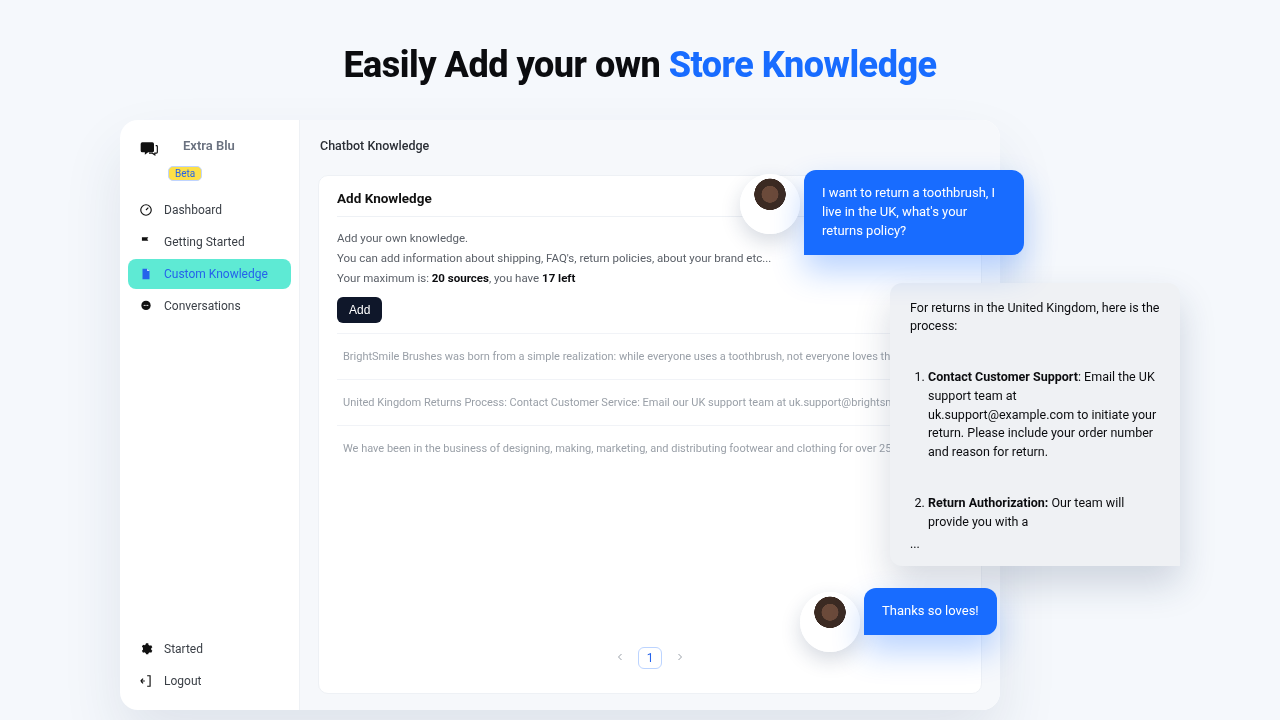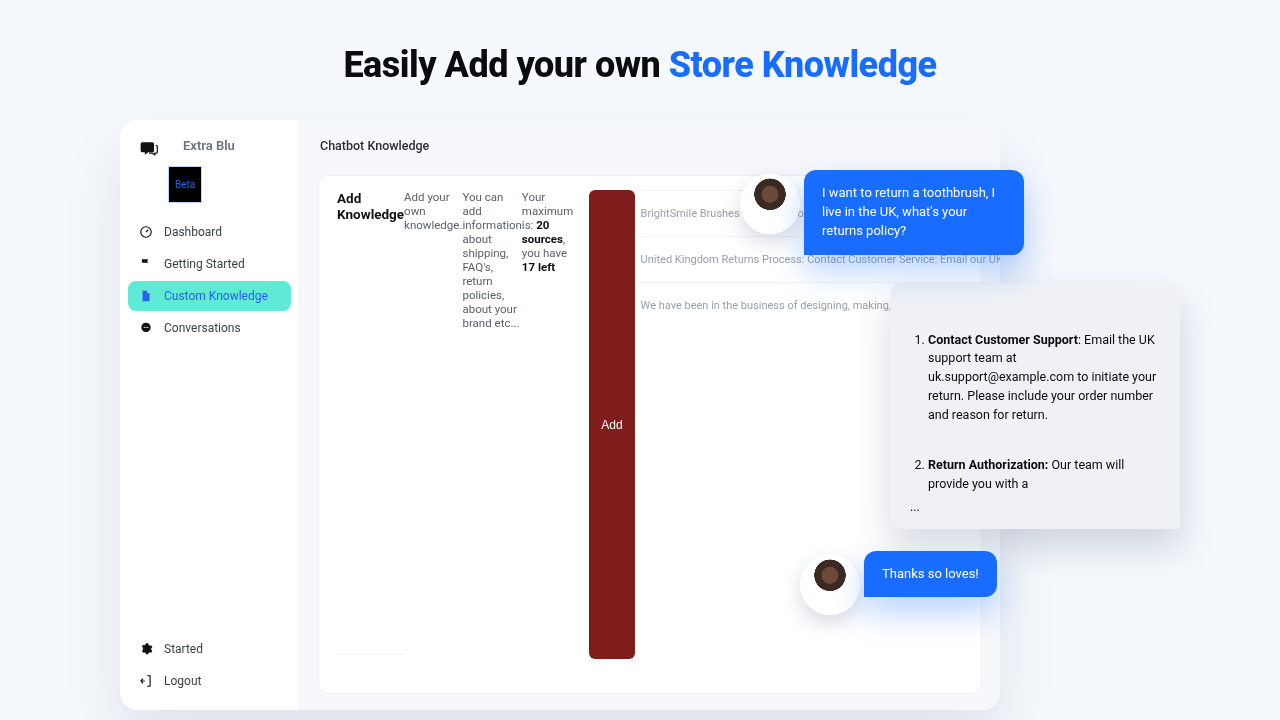--- a/index.html
+++ b/index.html
@@ -52,23 +52,23 @@
     display:flex; align-items:center; justify-content:center;
     color:#111;
   }
   .brand-name { font-size: 13px; color:#6b7280; font-weight:600; }
   .beta-chip {
     display:inline-block;
     margin: 4px 0 14px 40px;
     font-size: 10px;
     color:#2563eb;
     border:1px solid #bfd4ff;
-    background:#000000;
-    border-radius: 0;
-    padding: 12px 6px;
+    background:#fde047;
+    border-radius: 5px;
+    padding: 1px 6px;
     width: fit-content;
   }
   .nav { display:flex; flex-direction:column; gap:2px; flex:1; }
   .nav-item {
     display:flex; align-items:center; gap:10px;
     padding: 7px 10px;
     border-radius: 8px;
     cursor:pointer;
     color:#3a3f46;
   }
@@ -84,37 +84,36 @@
     padding: 18px 18px 16px 18px;
     display:flex; flex-direction:column;
     min-width:0;
   }
   .page-heading { font-size: 12.5px; font-weight:500; color:#2b2f36; margin-bottom: 22px; padding-left: 2px; }
   .panel {
     background:#fff;
     border:1px solid #eef1f5;
     border-radius:10px;
     padding: 14px 18px 24px;
-    flex:1; display:flex; flex-direction:row; min-height:0;
+    flex:1; display:flex; flex-direction:column; min-height:0;
   }
   .panel-title { font-size: 13.5px; font-weight:700; color:#111; padding-bottom:10px; border-bottom:1px solid #eef1f5; margin-bottom:14px; }
   .desc, .desc2, .desc3 { font-size: 11.5px; color:#5b6068; margin-bottom:6px; }
   .desc3 { margin-bottom:12px; }
   .desc3 strong { color:#0b0c0f; font-weight:700; }
   .add-btn {
-    background:#7f1d1d;
+    background:#0f172a;
     color:#fff;
     border:none;
     border-radius:6px;
     padding: 6px 12px;
     font-size:12px;
     cursor:pointer;
     width:fit-content;
     margin-bottom: 10px;
-    margin-left: 16px;
   }
   .knowledge-list { display:flex; flex-direction:column; }
   .k-item {
     font-size: 11px;
     color:#9aa0a8;
     padding: 16px 6px;
     border-top:1px solid #f1f3f7;
     white-space: nowrap;
     overflow: hidden;
     text-overflow: ellipsis;
@@ -311,20 +310,21 @@
   </main>
 </div>
 
 <div class="chat-overlay">
   <div class="user-row">
     <div class="avatar"></div>
     <div class="user-bubble">I want to return a toothbrush, I live in the UK, what's your returns policy?</div>
   </div>
 
   <div class="bot-bubble">
+    <p>For returns in the United Kingdom, here is the process:</p>
     <ol>
       <li><strong>Contact Customer Support</strong><span>: Email the UK support team at uk.support@example.com to initiate your return. Please include your order number and reason for return.</span></li>
       <li><strong>Return Authorization:</strong><span> Our team will provide you with a</span></li>
     </ol>
     <div class="ellipsis">...</div>
   </div>
 
   <div class="user-row second" style="margin-left:60px;">
     <div class="avatar"></div>
     <div class="user-bubble wide">Thanks so loves!</div>

